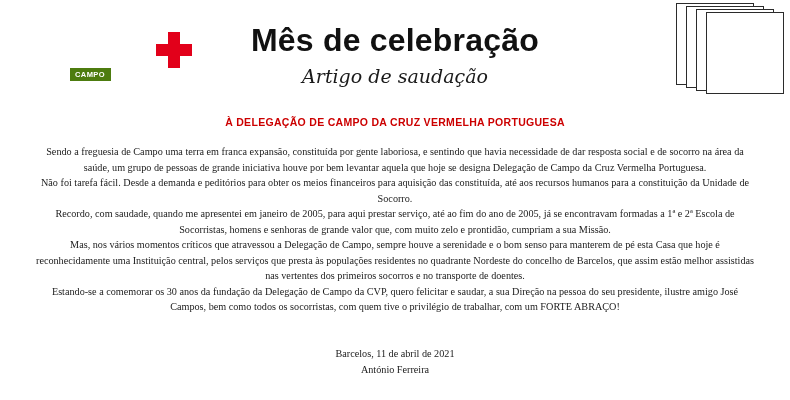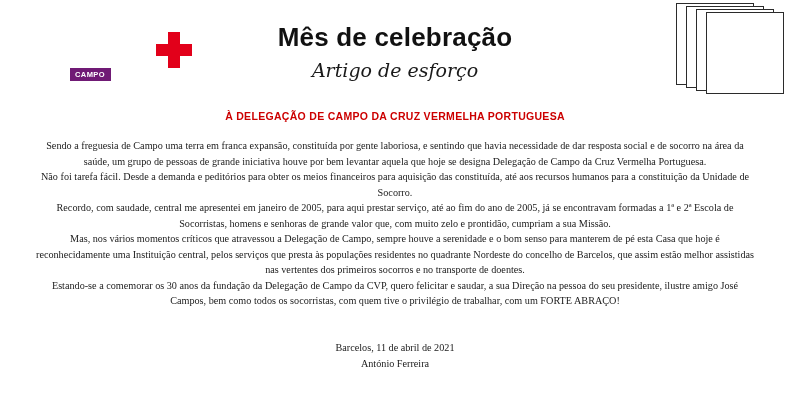--- a/index.html
+++ b/index.html
@@ -63,41 +63,41 @@
   .logo-cross .bar {
     position: absolute;
     background: #e2001a;
   }
   .logo-cross .bar.h { left: 0; top: 12px; width: 36px; height: 12px; }
   .logo-cross .bar.v { left: 12px; top: 0; width: 12px; height: 36px; }
   .logo-badge {
     position: absolute;
     left: 0;
     top: 38px;
-    background: #701a75;
+    background: #4d7c0f;
     color: #ffffff;
     font-family: "Liberation Sans", sans-serif;
     font-weight: bold;
     font-size: 7.5px;
     letter-spacing: 0.4px;
     padding: 2px 6px 2px 5px;
   }
 
   
   .doc {
     position: relative;
     padding: 0 22px;
   }
   h1.title {
     margin: 0;
     padding-top: 22px;
     text-align: center;
     font-family: "Liberation Sans", sans-serif;
     font-weight: bold;
-    font-size: 26px;
+    font-size: 32px;
     letter-spacing: 0.2px;
     color: #111111;
   }
   .subtitle {
     margin-top: 6px;
     text-align: center;
     font-family: "DejaVu Serif", serif;
     font-style: italic;
     font-size: 19px;
     color: #1a1a1a;
@@ -152,27 +152,27 @@
   <div class="logo-cross">
     <span class="bar h"></span>
     <span class="bar v"></span>
   </div>
   <div class="logo-badge">CAMPO</div>
 </div>
 
 <div class="doc">
 
   <h1 class="title">Mês de celebração</h1>
-  <div class="subtitle">Artigo de esforço</div>
+  <div class="subtitle">Artigo de saudação</div>
   <div class="addressee">À Delegação de Campo da Cruz Vermelha Portuguesa</div>
 
   <div class="body-text">
     <p class="first">Sendo a freguesia de Campo uma terra em franca expansão, constituída por gente laboriosa, e sentindo que havia necessidade de dar resposta social e de socorro na área da saúde, um grupo de pessoas de grande iniciativa houve por bem levantar aquela que hoje se designa Delegação de Campo da Cruz Vermelha Portuguesa.</p>
     <p>Não foi tarefa fácil. Desde a demanda e peditórios para obter os meios financeiros para aquisição das constituída, até aos recursos humanos para a constituição da Unidade de Socorro.</p>
-    <p>Recordo, com saudade, central me apresentei em janeiro de 2005, para aqui prestar serviço, até ao fim do ano de 2005, já se encontravam formadas a 1ª e 2ª Escola de Socorristas, homens e senhoras de grande valor que, com muito zelo e prontidão, cumpriam a sua Missão.</p>
+    <p>Recordo, com saudade, quando me apresentei em janeiro de 2005, para aqui prestar serviço, até ao fim do ano de 2005, já se encontravam formadas a 1ª e 2ª Escola de Socorristas, homens e senhoras de grande valor que, com muito zelo e prontidão, cumpriam a sua Missão.</p>
     <p>Mas, nos vários momentos críticos que atravessou a Delegação de Campo, sempre houve a serenidade e o bom senso para manterem de pé esta Casa que hoje é reconhecidamente uma Instituição central, pelos serviços que presta às populações residentes no quadrante Nordeste do concelho de Barcelos, que assim estão melhor assistidas nas vertentes dos primeiros socorros e no transporte de doentes.</p>
     <p>Estando-se a comemorar os 30 anos da fundação da Delegação de Campo da CVP, quero felicitar e saudar, a sua Direção na pessoa do seu presidente, ilustre amigo José Campos, bem como todos os socorristas, com quem tive o privilégio de trabalhar, com um FORTE ABRAÇO!</p>
   </div>
 
   <div class="signature">
     <div>Barcelos, 11 de abril de 2021</div>
     <div>António Ferreira</div>
   </div>
 
 </div>

